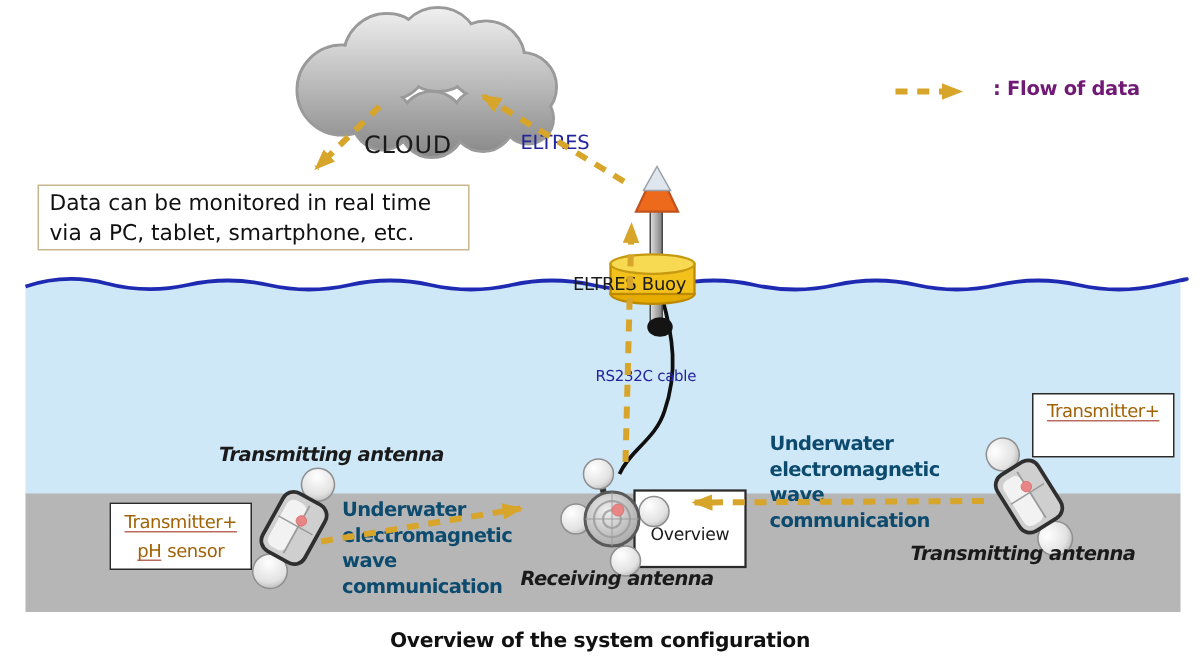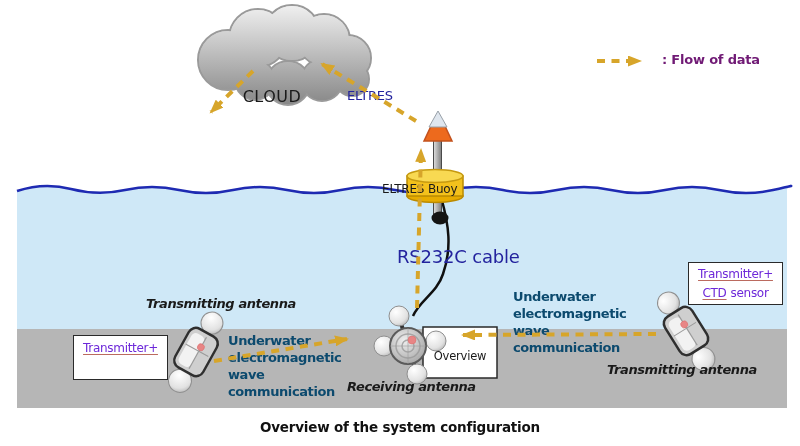--- a/index.html
+++ b/index.html
@@ -16,21 +16,21 @@
   .navy{color:#23239e;}
   .blue-comm{color:#0c4a6e;font-weight:bold;font-size:13px;line-height:17px;letter-spacing:-0.4px;}
   .gold-text{color:#701a75;font-weight:bold;font-size:13px;}
   .note-box{
     position:absolute;left:25px;top:123px;width:288px;height:44px;box-sizing:border-box;
     background:#ffffff;border:1px solid #c9b58e;font-size:14.5px;line-height:20px;
     padding:2px 0 0 7px;color:#111;
   }
   .device-box{
     position:absolute;box-sizing:border-box;background:#ffffff;border:1.5px solid #2a2a2a;
-    text-align:center;font-size:12px;line-height:19px;color:#6d28d9;letter-spacing:-0.3px;
+    text-align:center;font-size:12px;line-height:19px;color:#a16207;letter-spacing:-0.3px;
   }
   .redline{text-decoration:underline;text-decoration-color:#bb6a5f;text-decoration-thickness:1px;text-underline-offset:2px;}
   .sp{margin-left:4px;}
   .caption{
     position:absolute;left:0;top:419px;width:800px;text-align:center;
     font-weight:bold;font-size:13.5px;color:#111;letter-spacing:-0.2px;
   }
 </style>
 </head>
 <body>
@@ -140,31 +140,36 @@
 
     <use href="#transmitterDevice" transform="translate(196,352) rotate(29)"></use>
     <use href="#transmitterDevice" transform="translate(686,331) rotate(-32)"></use>
   </svg>
 
   <div id="label-layer">
     <div class="lbl" style="left:237px;top:41px;width:70px;text-align:center;font-size:16px;letter-spacing:0.5px;margin-top:46px;">CLOUD</div>
 
     <div class="lbl gold-text" style="left:662px;top:52px;">: Flow of data</div>
 
+    <div class="note-box">
+      <div>Data can be monitored in real time</div>
+      <div>via a PC, tablet, smartphone, etc.</div>
+    </div>
 
     <div class="lbl navy" style="left:347px;top:88px;font-size:13px;">ELTRES</div>
 
     <div class="lbl" style="left:382px;top:182px;font-size:12px;">ELTRES Buoy</div>
 
-    <div class="lbl navy" style="left:397px;top:246px;font-size:18px;">RS232C cable</div>
+    <div class="lbl navy" style="left:397px;top:246px;font-size:10px;">RS232C cable</div>
 
     <div class="lbl bold" style="left:146px;top:296px;font-size:13px;letter-spacing:-0.4px;">Transmitting antenna</div>
 
     <div class="device-box" style="left:73px;top:335px;width:95px;height:45px;padding-top:3px;">
       <div><span class="redline">Transmitter+</span></div>
+      <div><span class="redline">pH</span><span class="sp">sensor</span></div>
     </div>
 
     <div class="lbl blue-comm" style="left:228px;top:332px;">
       <div>Underwater</div>
       <div>electromagnetic</div>
       <div>wave</div>
       <div>communication</div>
     </div>
 
     <div class="lbl" style="left:428px;top:349px;width:64px;text-align:center;font-size:11.5px;">Overview</div>
@@ -173,21 +178,20 @@
 
     <div class="lbl blue-comm" style="left:513px;top:288px;">
       <div>Underwater</div>
       <div>electromagnetic</div>
       <div>wave</div>
       <div>communication</div>
     </div>
 
     <div class="device-box" style="left:688px;top:262px;width:95px;height:43px;padding-top:2px;">
       <div><span class="redline">Transmitter+</span></div>
-      <div><span class="redline">CTD</span><span class="sp">sensor</span></div>
     </div>
 
     <div class="lbl bold" style="left:607px;top:362px;font-size:13px;letter-spacing:-0.4px;">Transmitting antenna</div>
 
     <div class="caption">Overview of the system configuration</div>
   </div>
 
   <svg id="arrow-layer" width="800" height="446" viewBox="0 0 800 446">
     <defs>
       <marker id="goldArrow" markerUnits="userSpaceOnUse" markerWidth="15" markerHeight="11" refX="12" refY="5.5" orient="auto">

